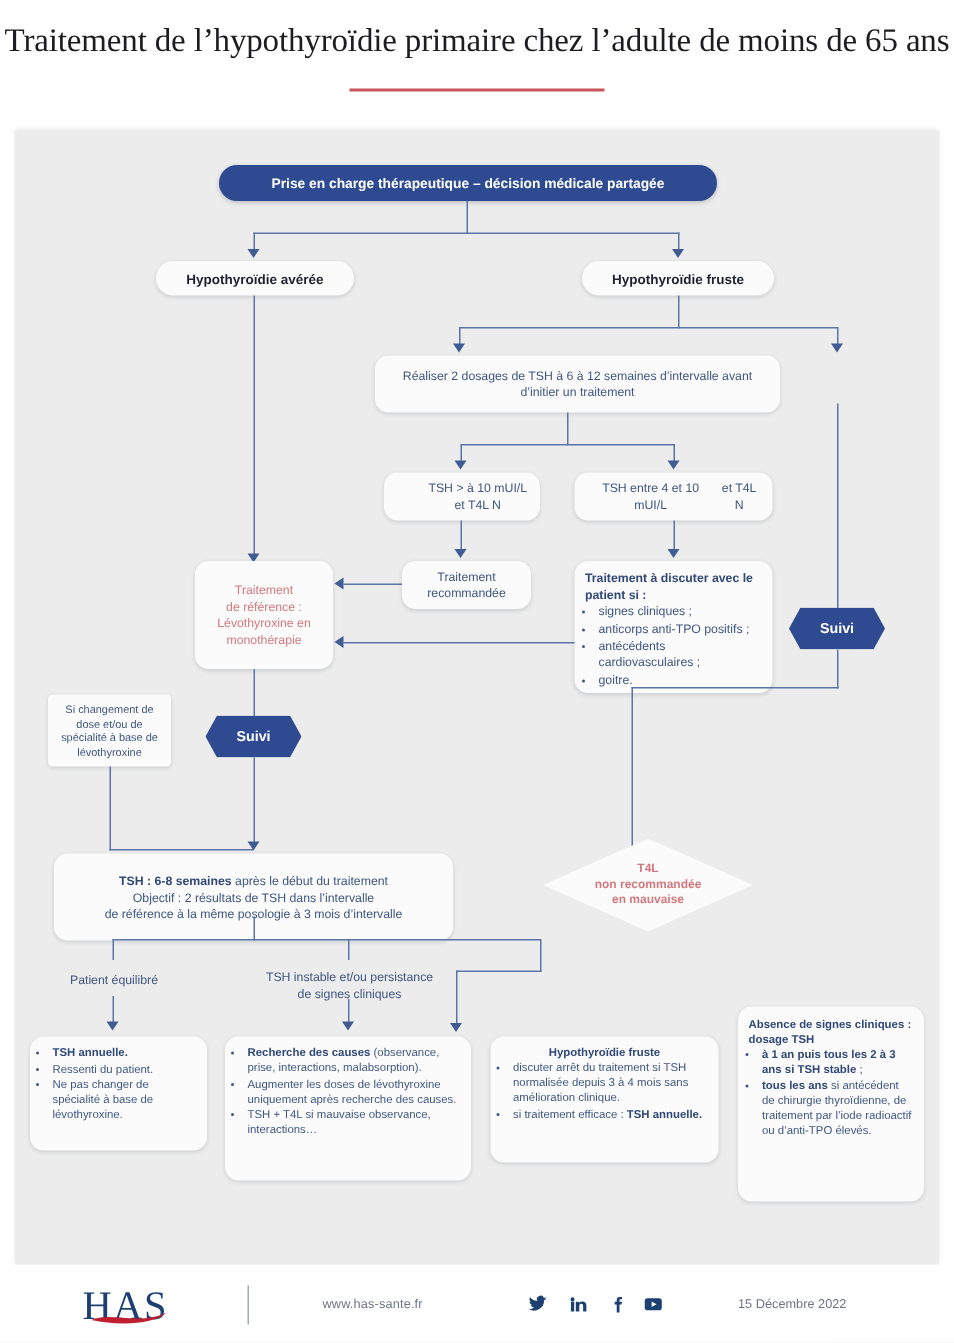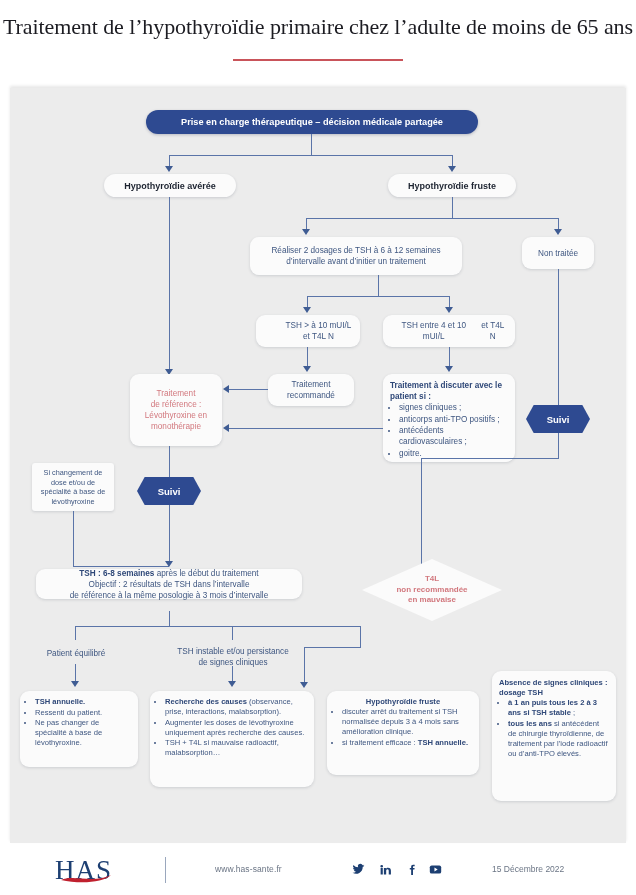--- a/index.html
+++ b/index.html
@@ -180,23 +180,22 @@
   <div class="vline" style="left:159px;top:109px;height:175px;"></div>
   <div class="arrow-d" style="left:155px;top:281px;"></div>
 
   <div class="vline" style="left:442px;top:109px;height:22px;"></div>
   <div class="hline" style="left:296px;top:130px;width:252px;"></div>
   <div class="vline" style="left:296px;top:130px;height:12px;"></div>
   <div class="arrow-d" style="left:292px;top:141px;"></div>
   <div class="vline" style="left:548px;top:130px;height:12px;"></div>
   <div class="arrow-d" style="left:544px;top:141px;"></div>
 
-  <div class="node" style="left:240px;top:149px;width:212px;height:38px;">Réaliser 2 dosages de TSH à 6 à 12 semaines d’intervalle avant d’initier un traitement</div>
-
-  <div class="node" style="left:512px;top:149px;width:72px;height:32px;">Non traitée</div>
+  <div class="node" style="left:240px;top:149px;width:270px;height:38px;">Réaliser 2 dosages de TSH à 6 à 12 semaines d’intervalle avant d’initier un traitement</div>
+
 
   <div class="vline" style="left:548px;top:181px;height:150px;"></div>
 
   <div class="vline" style="left:368px;top:187px;height:22px;"></div>
   <div class="hline" style="left:297px;top:208px;width:143px;"></div>
   <div class="vline" style="left:297px;top:208px;height:12px;"></div>
   <div class="arrow-d" style="left:293px;top:219px;"></div>
   <div class="vline" style="left:439px;top:208px;height:12px;"></div>
   <div class="arrow-d" style="left:435px;top:219px;"></div>
 
@@ -209,21 +208,21 @@
     <span>et T4L N</span>
   </div>
 
   <div class="vline" style="left:297px;top:259px;height:20px;"></div>
   <div class="arrow-d" style="left:293px;top:278px;"></div>
   <div class="vline" style="left:439px;top:259px;height:20px;"></div>
   <div class="arrow-d" style="left:435px;top:278px;"></div>
 
   <div class="node" style="left:258px;top:286px;width:86px;height:32px;flex-direction:column;">
     <span>Traitement</span>
-    <span>recommandé</span>
+    <span>recommandée</span>
   </div>
 
   <div class="node pinkbox" style="left:120px;top:286px;width:92px;height:72px;flex-direction:column;">
     <span>Traitement</span>
     <span>de référence :</span>
     <span>Lévothyroxine en</span>
     <span>monothérapie</span>
   </div>
 
   <div class="hline" style="left:219px;top:301px;width:39px;"></div>
@@ -250,21 +249,21 @@
 
   <div class="node" style="left:22px;top:375px;width:82px;height:48px;font-size:7.3px;line-height:9.5px;border-radius:3px;">Si changement de dose et/ou de spécialité à base de lévothyroxine</div>
   <div class="vline" style="left:63px;top:423px;height:56px;"></div>
   <div class="hline" style="left:63px;top:478px;width:96px;"></div>
 
   <div class="vline" style="left:159px;top:358px;height:32px;"></div>
   <div class="hexbadge" style="left:127px;top:389px;">Suivi</div>
   <div class="vline" style="left:159px;top:417px;height:57px;"></div>
   <div class="arrow-d" style="left:155px;top:473px;"></div>
 
-  <div class="node" style="left:26px;top:481px;width:266px;height:30px;flex-direction:column;">
+  <div class="node" style="left:26px;top:481px;width:266px;height:58px;flex-direction:column;">
     <div>
       <b>TSH  : 6-8 semaines</b><span class="nb"> après le début du traitement</span>
     </div>
     <div>Objectif : 2 résultats de TSH dans l’intervalle</div>
     <div>de référence à la même posologie à 3 mois d’intervalle</div>
   </div>
 
   <div class="diamond" style="left:352px;top:471px;flex-direction:column;">
     <span>T4L</span>
     <span>non recommandée</span>
@@ -296,21 +295,21 @@
       <li><b>TSH annuelle.</b></li>
       <li>Ressenti du patient.</li>
       <li>Ne pas changer de spécialité à base de lévothyroxine.</li>
     </ul>
   </div>
 
   <div class="node left-align" style="left:140px;top:603px;width:164px;height:96px;flex-direction:column;align-items:flex-start;padding:6px 6px;font-size:7.6px;line-height:10px;">
     <ul class="blist">
       <li><b>Recherche des causes</b><span> (observance, prise, interactions, malabsorption).</span></li>
       <li>Augmenter les doses de lévothyroxine uniquement après recherche des causes.</li>
-      <li>TSH + T4L si mauvaise radioactif, malabsorption…</li>
+      <li>TSH + T4L si mauvaise observance, interactions…</li>
     </ul>
   </div>
 
   <div class="node left-align" style="left:317px;top:603px;width:152px;height:84px;flex-direction:column;align-items:flex-start;padding:6px 6px;font-size:7.6px;line-height:10px;">
     <div style="width:100%;text-align:center;">
       <b>Hypothyroïdie fruste</b>
     </div>
     <ul class="blist">
       <li>discuter arrêt du traitement si TSH normalisée depuis 3 à 4 mois sans amélioration clinique.</li>
       <li><span>si traitement efficace : </span><b>TSH annuelle.</b></li>

